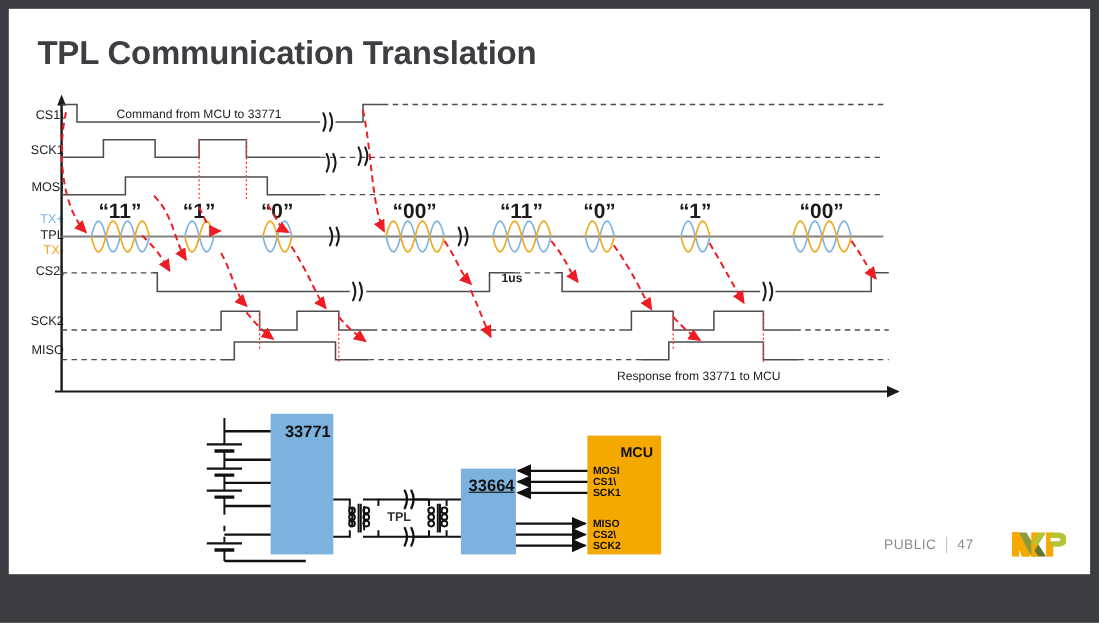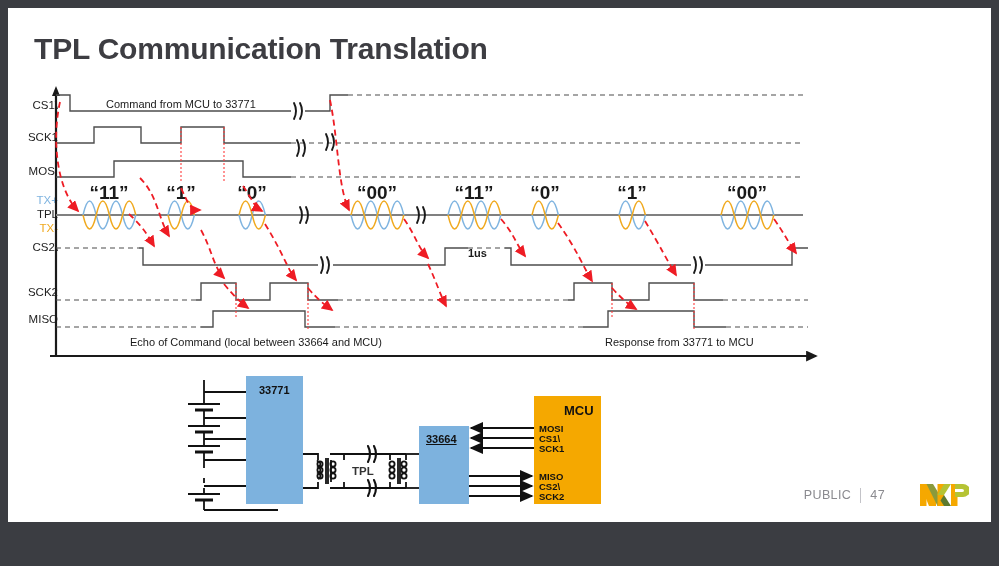--- a/index.html
+++ b/index.html
@@ -74,21 +74,21 @@
   
   #blocks {
     position: absolute;
     left: 150px;
     top: 368px;
     width: 480px;
     height: 150px;
   }
   .blk-text {
     position: absolute;
-    font-size: 11px;
+    font-size: 15px;
     font-weight: bold;
     color: #111111;
     white-space: nowrap;
   }
   .blk-text.big { font-size: 13px; padding-left: 13px; }
   .tpl-text {
     position: absolute;
     font-size: 11.5px;
     font-weight: bold;
     color: #333333;
@@ -146,23 +146,22 @@
     <div class="burst-label" style="left:71px;  top:104px; width:60px;">“11”</div>
     <div class="burst-label" style="left:143px; top:104px; width:60px;">“1”</div>
     <div class="burst-label" style="left:214px; top:104px; width:60px;">“0”</div>
     <div class="burst-label" style="left:339px; top:104px; width:60px;">“00”</div>
     <div class="burst-label" style="left:436px; top:104px; width:60px;">“11”</div>
     <div class="burst-label" style="left:507px; top:104px; width:60px;">“0”</div>
     <div class="burst-label" style="left:594px; top:104px; width:60px;">“1”</div>
     <div class="burst-label" style="left:709px; top:104px; width:60px;">“00”</div>
 
     <div class="note" style="left:98px; top:20px;">Command from MCU to 33771</div>
-    <div class="note" style="left:122px; top:258px;">Echo of Command (local between 33664 and MCU)</div>
-    <div class="note" style="left:553px; top:258px;margin-left:44px;">Response from 33771 to MCU</div>
-    <div class="note-small" style="left:460px; top:169px;text-align:right;">1us</div>
+    <div class="note" style="left:553px; top:258px;">Response from 33771 to MCU</div>
+    <div class="note-small" style="left:448px; top:169px;text-align:right;">1us</div>
 
     <svg width="900" height="300" style="position:absolute; left:0; top:0;">
       <defs>
         <marker id="rarrow" markerWidth="7" markerHeight="7" refX="5.5" refY="3" orient="auto" markerUnits="strokeWidth">
           <path d="M0,0 L6.5,3 L0,6 z" fill="#ee1c24"></path>
         </marker>
         <marker id="karrow" markerWidth="7" markerHeight="7" refX="5.5" refY="3" orient="auto" markerUnits="strokeWidth">
           <path d="M0,0 L6.5,3 L0,6 z" fill="#1a1a1a"></path>
         </marker>
       </defs>

